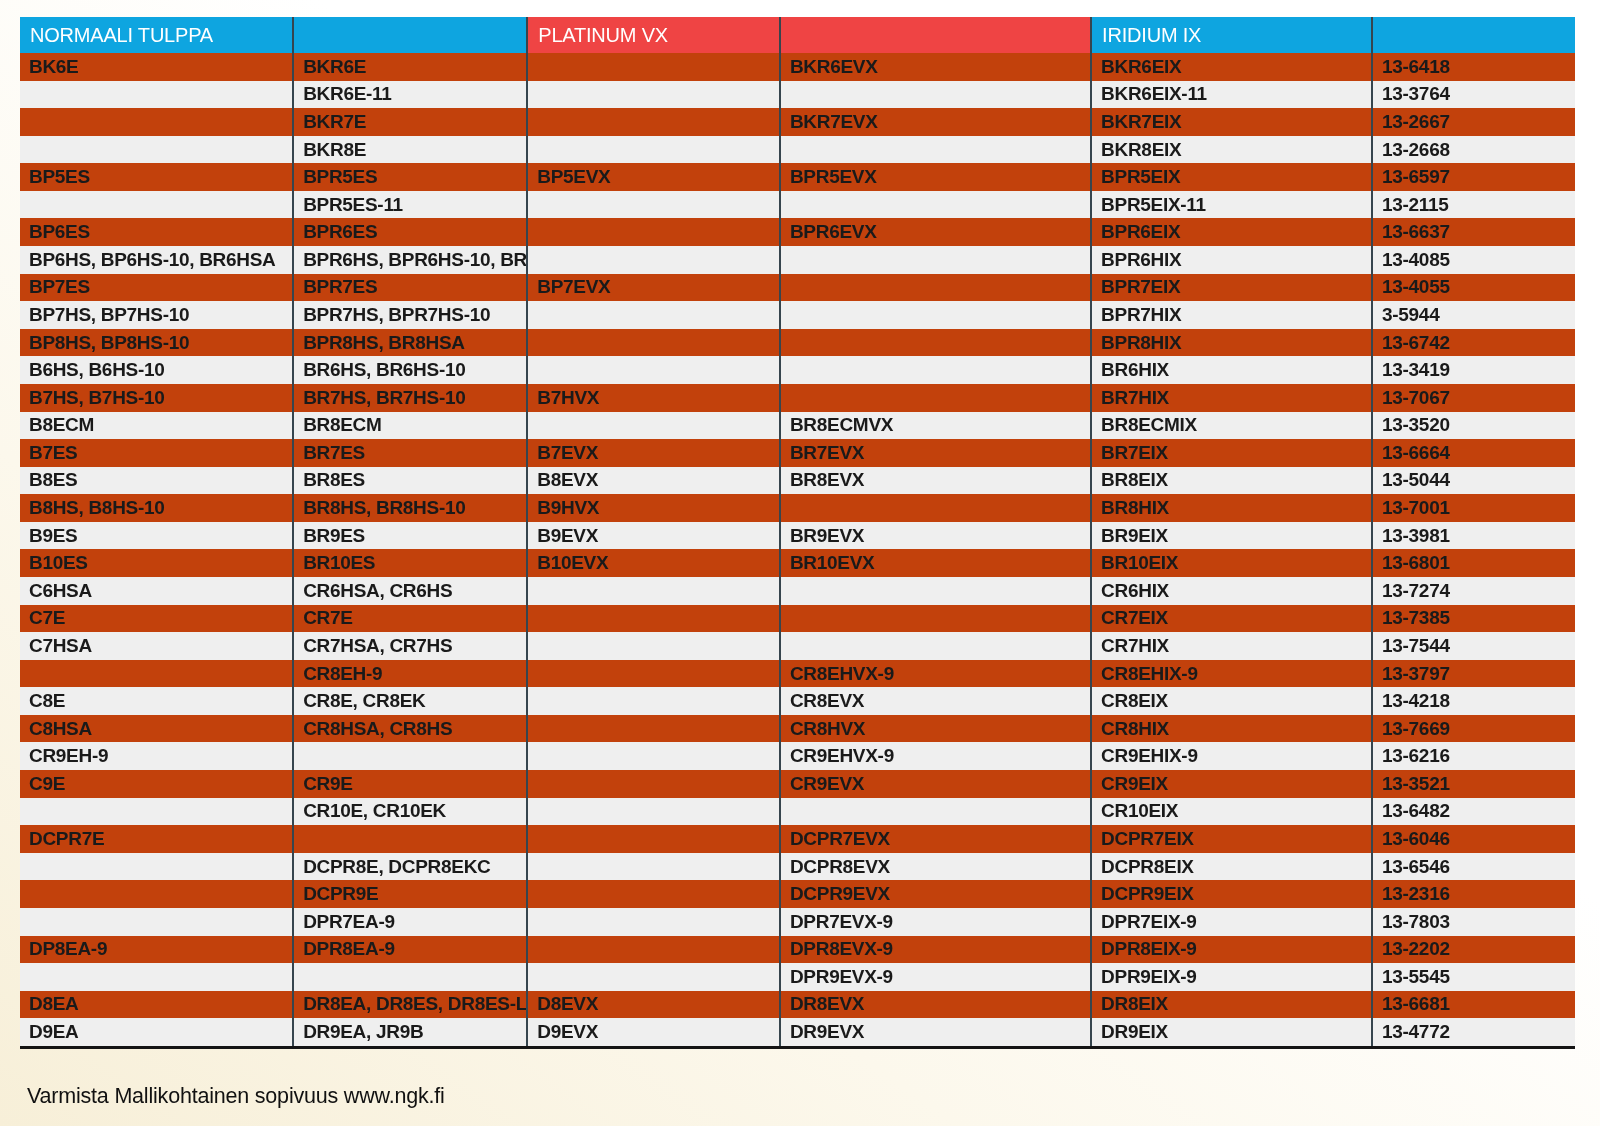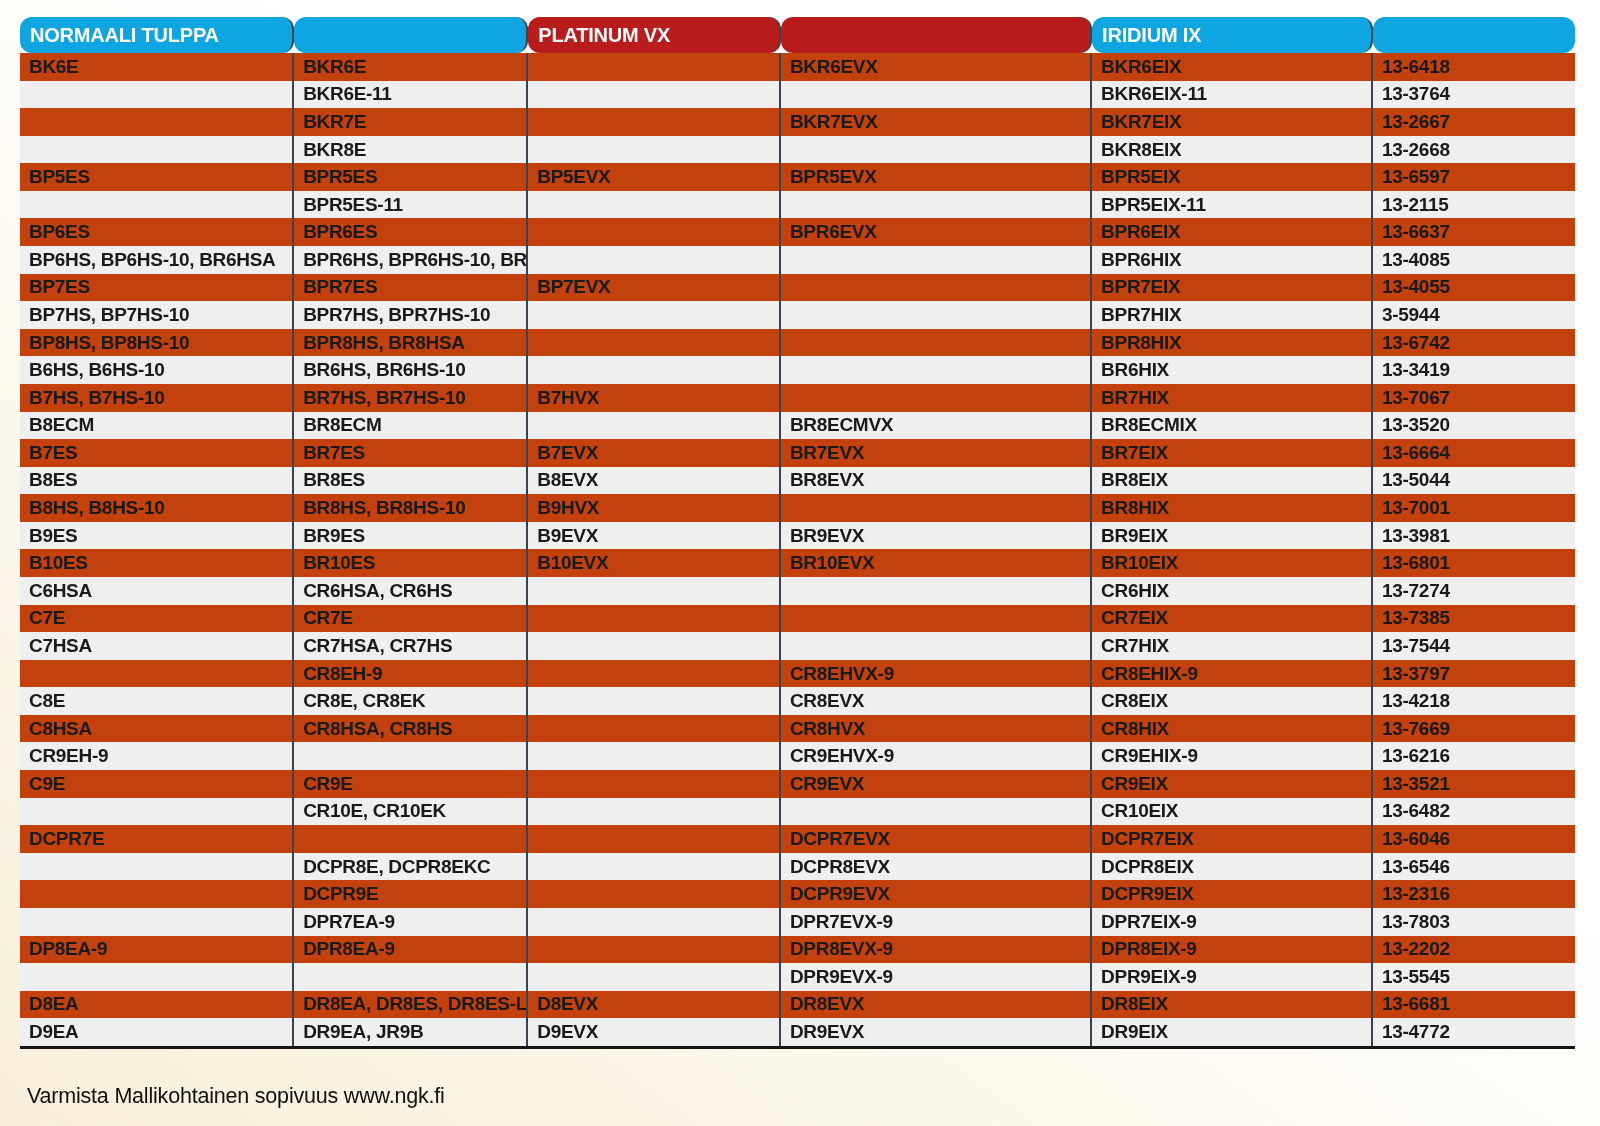--- a/index.html
+++ b/index.html
@@ -17,28 +17,27 @@
     width: 1555px;
     border-bottom: 3px solid #141414;
   }
   .thead { display: flex; height: 36px; }
   .th {
     display: flex;
     align-items: center;
     padding-left: 10px;
     color: #ffffff;
     font-size: 20px;
-    font-weight: bold;
+    font-weight: normal;
     letter-spacing: -0.2px;
     overflow: hidden;
     white-space: nowrap;
-    border-radius: 12px;
   }
   .th.light { background: #0ea5e0; }
-  .th.dark  { background: #b91c1c; }
+  .th.dark  { background: #ef4444; }
   .row { display: flex; height: 27.583px; background: #c2410c; }
   .row.alt { background: #efefef; text-align: center; }
   .cell {
     display: flex;
     align-items: center;
     padding-left: 9px;
     font-size: 19px;
     font-weight: 600;
     letter-spacing: -0.3px;
     color: #1a1a1a;

